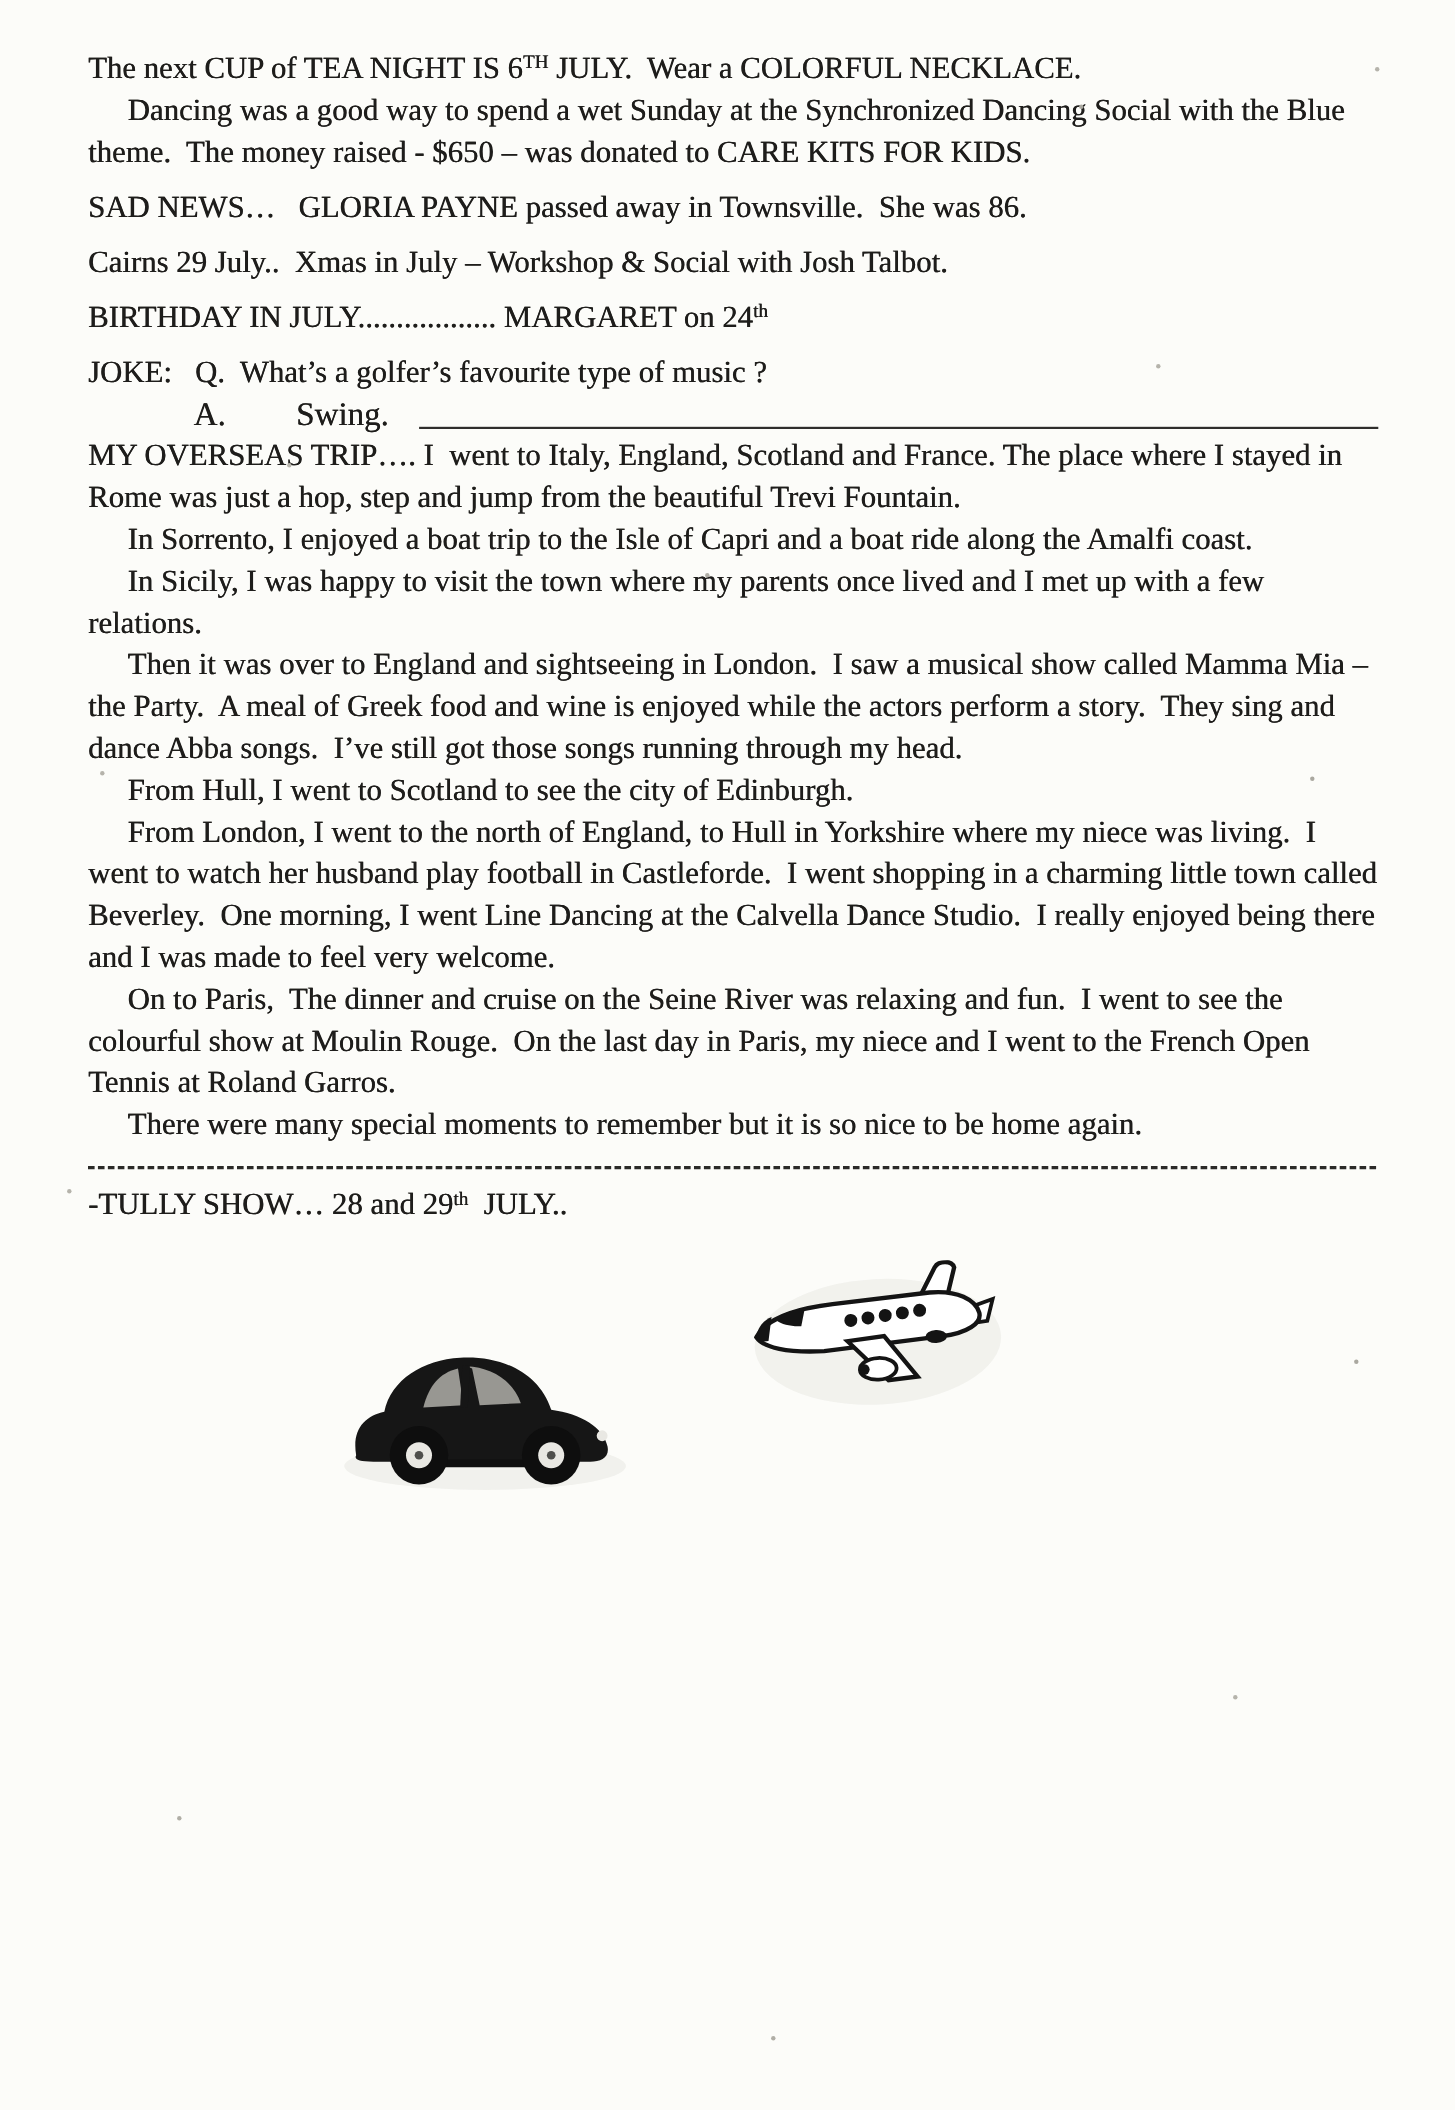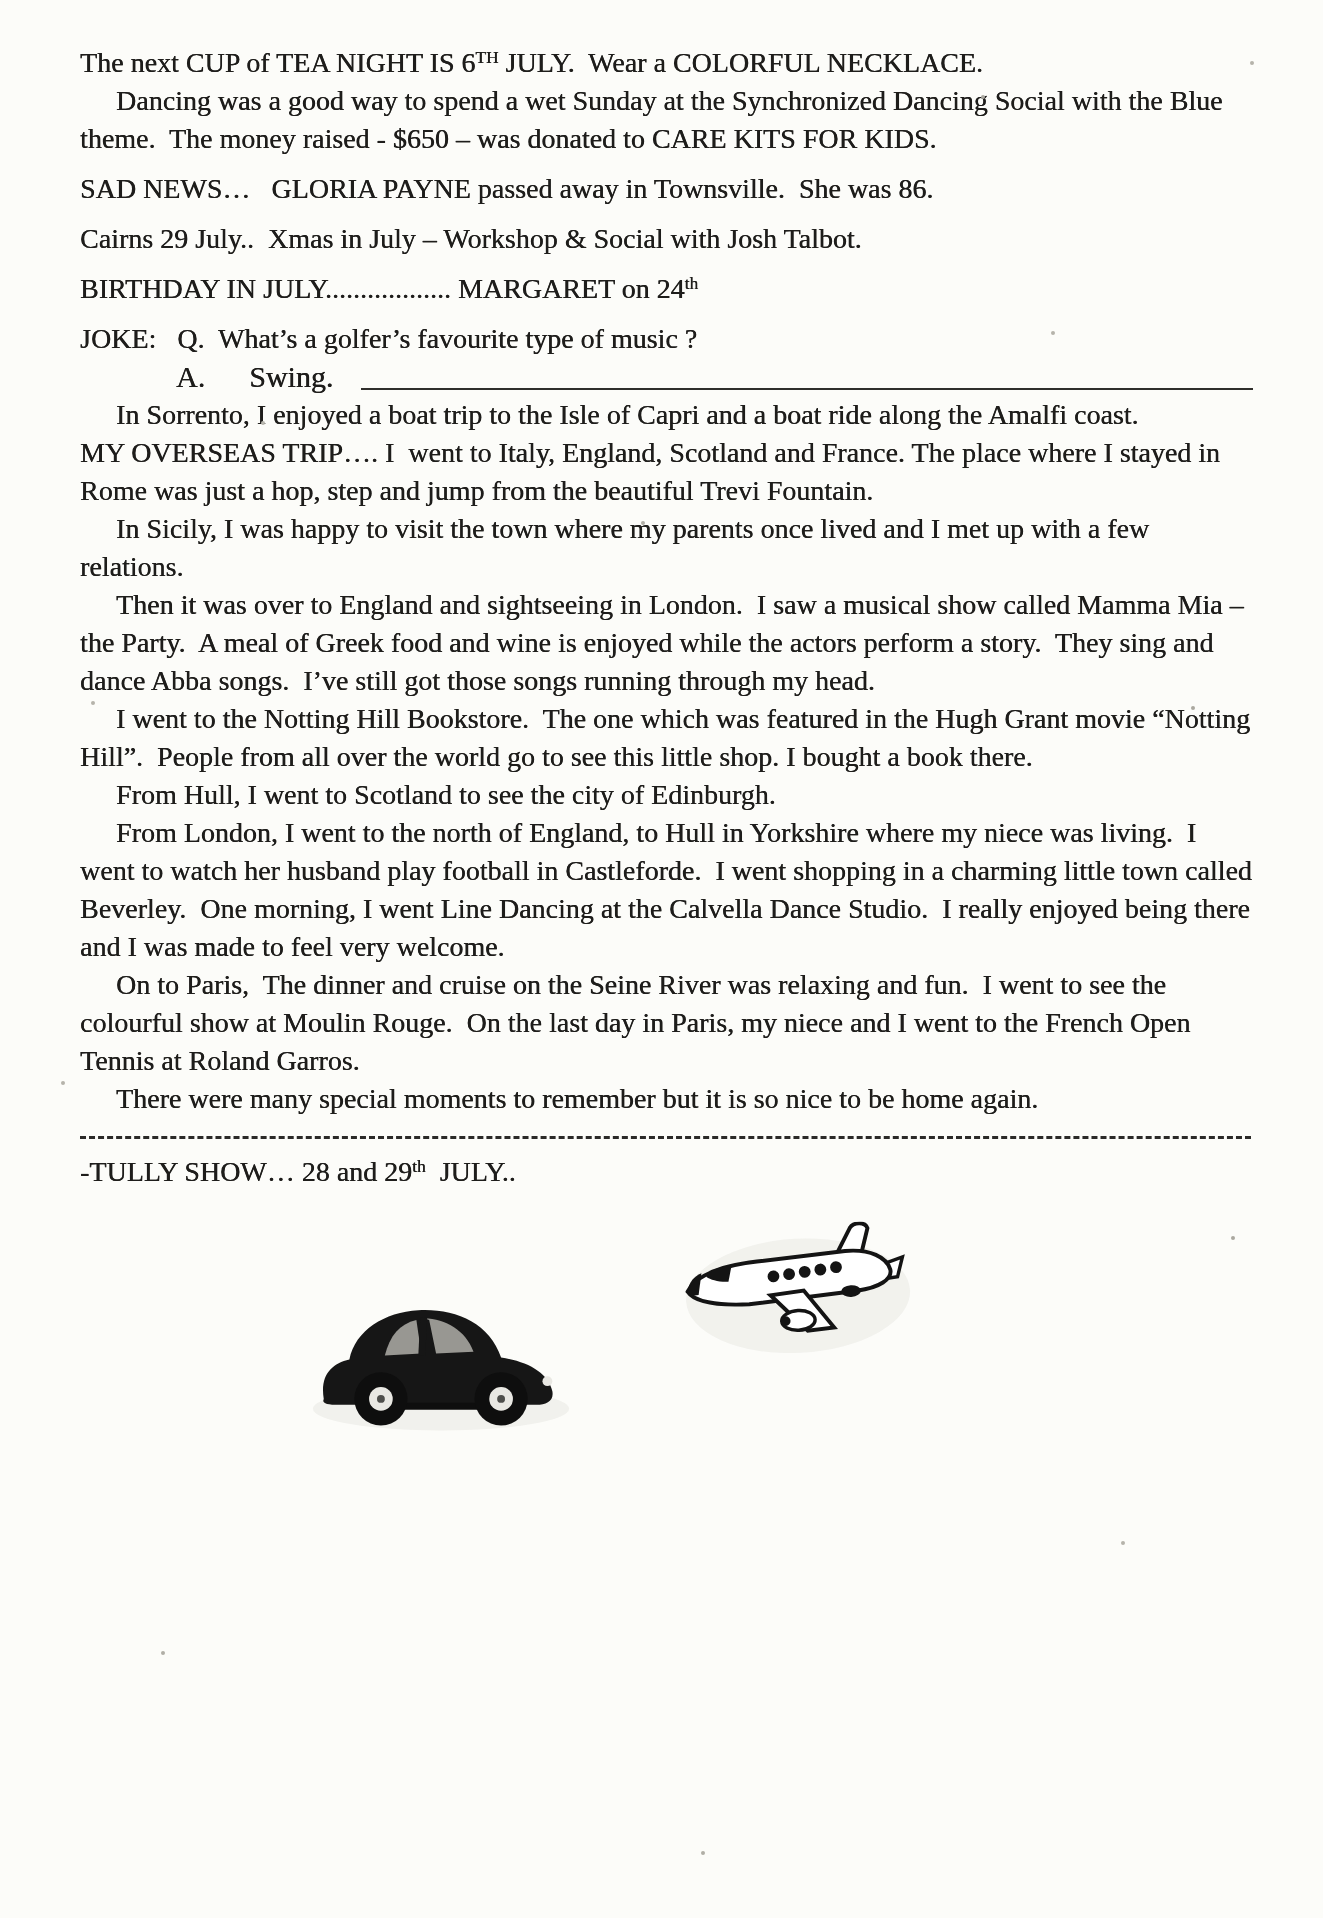--- a/index.html
+++ b/index.html
@@ -38,21 +38,21 @@
   }
   .gap { margin-top: 12px; }
   .indent { text-indent: 36px; }
   .joke-answer {
     display: flex;
     padding-left: 96px;
     font-size: 30px;
     line-height: 38px;
     white-space: pre;
   }
-  .joke-answer .ans { margin-left: 44px; font-family: Liberation Serif, serif; }
+  .joke-answer .ans { margin-left: 64px; font-family: Liberation Serif, serif; }
   .joke-answer .rule {
     flex: 1;
     height: 30px;
     margin-left: 28px;
     border-bottom: 2px solid #2f2e2c;
   }
   .dashed {
     margin: 18px 2px 14px 0;
     border-top: 3px dashed #2b2a28;
     height: 0;
@@ -113,25 +113,24 @@
   <div class="line gap"><span>BIRTHDAY IN JULY.................. MARGARET on 24</span><sup>th</sup></div>
 
   <div class="line gap">JOKE:   Q.  What’s a golfer’s favourite type of music ?</div>
 
   <div class="joke-answer">
     <span>A.</span>
     <span class="ans">Swing.</span>
     <span class="rule"></span>
   </div>
 
+  <div class="line">MY OVERSEAS TRIP…. I  went to Italy, England, Scotland and France. The place where I stayed in Rome was just a hop, step and jump from the beautiful Trevi Fountain.</div>
   <div class="line indent">In Sorrento, I enjoyed a boat trip to the Isle of Capri and a boat ride along the Amalfi coast.</div>
-  <div class="line">MY OVERSEAS TRIP…. I  went to Italy, England, Scotland and France. The place where I stayed in Rome was just a hop, step and jump from the beautiful Trevi Fountain.</div>
   <div class="line indent">In Sicily, I was happy to visit the town where my parents once lived and I met up with a few relations.</div>
   <div class="line indent">Then it was over to England and sightseeing in London.  I saw a musical show called Mamma Mia – the Party.  A meal of Greek food and wine is enjoyed while the actors perform a story.  They sing and dance Abba songs.  I’ve still got those songs running through my head.</div>
-  <div class="line indent">I went to the Notting Hill Bookstore.  The one which was featured in the Hugh Grant movie “Notting Hill”.  People from all over the world go to see this little shop. I bought a book there.</div>
   <div class="line indent">From Hull, I went to Scotland to see the city of Edinburgh.</div>
   <div class="line indent">From London, I went to the north of England, to Hull in Yorkshire where my niece was living.  I went to watch her husband play football in Castleforde.  I went shopping in a charming little town called Beverley.  One morning, I went Line Dancing at the Calvella Dance Studio.  I really enjoyed being there and I was made to feel very welcome.</div>
   <div class="line indent">On to Paris,  The dinner and cruise on the Seine River was relaxing and fun.  I went to see the colourful show at Moulin Rouge.  On the last day in Paris, my niece and I went to the French Open Tennis at Roland Garros.</div>
   <div class="line indent">There were many special moments to remember but it is so nice to be home again.</div>
 
   <div class="dashed"></div>
 
   <div class="line"><span>-TULLY SHOW… 28 and 29</span><sup>th</sup><span>  JULY..</span></div>
 
   <div class="clipart-area">

